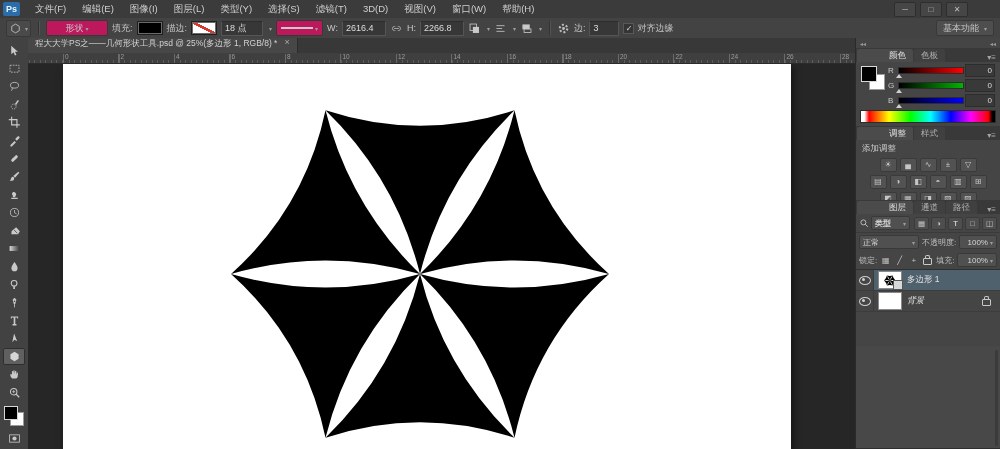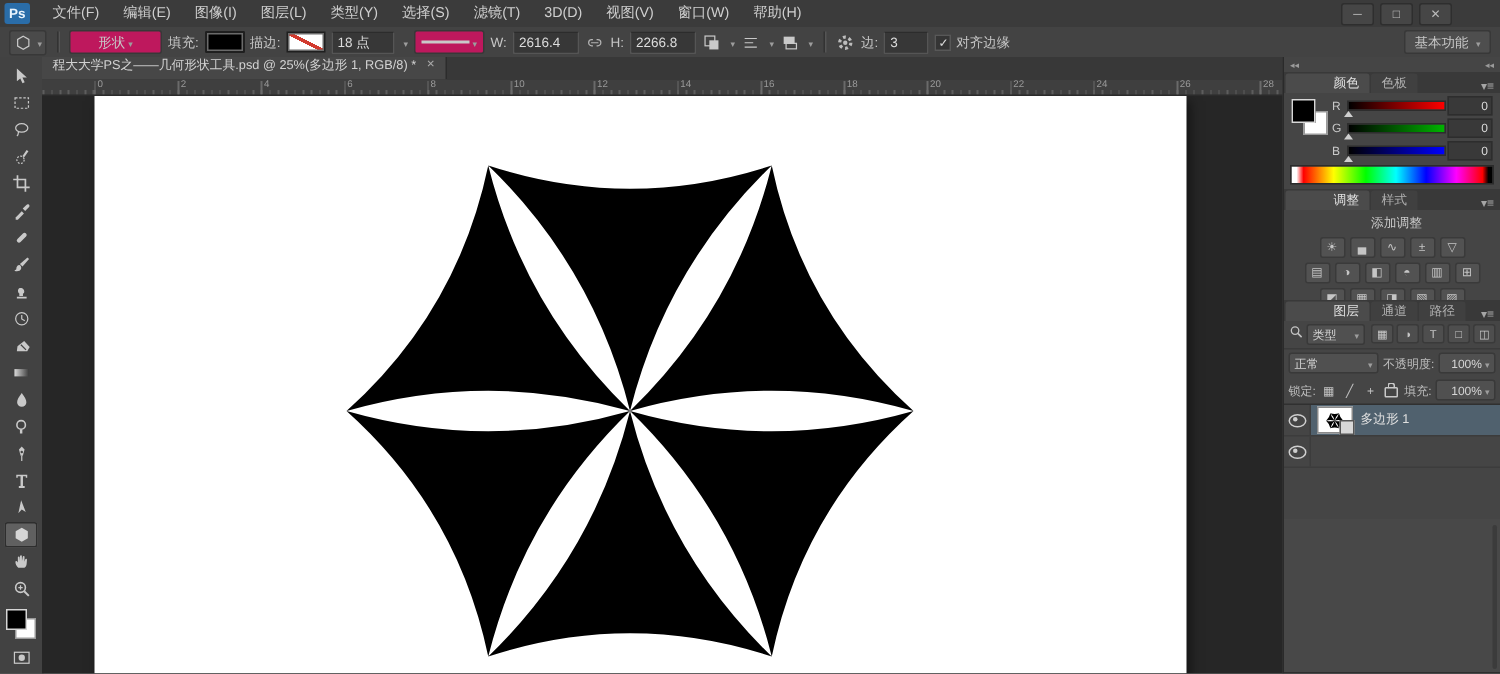--- a/index.html
+++ b/index.html
@@ -72,21 +72,21 @@
   .viewport{position:absolute;top:26px;left:0;right:0;bottom:0;background:#262626;overflow:hidden;}
   .canvas{position:absolute;left:35px;top:0;width:728px;height:388px;box-shadow:2px 3px 7px rgba(0,0,0,.5);}
   .canvas svg{display:block;width:728px;height:388px;}
 
   
   .rightdock{position:absolute;top:38px;right:0;width:144px;bottom:0;background:#454545;border-left:1px solid #2a2a2a;}
   .dockhead{height:10px;display:flex;justify-content:space-between;align-items:center;padding:0 4px;
             color:#9a9a9a;font-size:6px;border-bottom:1px solid #383838;}
   .panel{position:absolute;left:0;right:0;background:#454545;border-bottom:1px solid #2e2e2e;overflow:hidden;}
   .panel-color{top:10px;height:78px;}
-  .panel-adj{top:88px;height:74px;text-align:center;}
+  .panel-adj{top:88px;height:74px;}
   .panel-layers{top:162px;bottom:0;}
   .ptabs{height:14px;background:#393939;display:flex;align-items:flex-end;gap:1px;padding-left:1px;}
   .ptab{height:13px;padding:0 7px;font-size:8.5px;color:#b0b0b0;background:#404040;display:flex;align-items:center;border-radius:2px 2px 0 0;}
   .ptab.active{background:#4b4b4b;color:#e0e0e0;padding-left:32px;}
   .pmenu{margin-left:auto;color:#a5a5a5;font-size:8px;padding:0 4px;}
 
   
   .fgbg{position:absolute;left:5px;top:18px;width:24px;height:24px;}
   .fgbg .fg{position:absolute;left:0;top:0;width:14px;height:14px;background:#000;border:1px solid #d8d8d8;z-index:2;}
   .fgbg .bg{position:absolute;right:0;bottom:0;width:14px;height:14px;background:#fff;border:1px solid #9a9a9a;}
@@ -100,21 +100,21 @@
   .spectrum{position:absolute;left:4px;right:4px;top:62px;height:11px;border:1px solid #2b2b2b;
      background:linear-gradient(90deg,#ffffff 0 2.5%,#ff0000 6%,#ffff00 21%,#00ff00 37%,#00ffff 52%,#0000ff 67%,#ff00ff 82%,#ff0000 95%,#000000 98%);}
 
   
   .adj-header{font-size:8.5px;color:#c9c9c9;margin:3px 0 3px 6px;}
   .adj-row{display:flex;justify-content:center;gap:3px;margin-bottom:3px;}
   .adj-icon{width:15px;height:12px;background:#525252;border:1px solid #3a3a3a;border-radius:2px;
             color:#c5c5c5;font-size:8px;line-height:1;display:flex;align-items:center;justify-content:center;}
 
   
-  .lfilter{display:flex;align-items:flex-start;gap:2px;padding:2px 3px;border-bottom:1px solid #3a3a3a;}
+  .lfilter{display:flex;align-items:center;gap:2px;padding:2px 3px;border-bottom:1px solid #3a3a3a;font-weight:bold;}
   .lfilter .search svg{width:10px;height:10px;}
   .ltype{width:38px;height:12px;font-size:8px;}
   .flt-icon{width:13px;height:11px;background:#4e4e4e;border:1px solid #3a3a3a;border-radius:2px;color:#c5c5c5;
             font-size:7.5px;display:flex;align-items:center;justify-content:center;}
   .lrow-ctrl{display:flex;align-items:center;gap:3px;padding:2px 3px;}
   .sel{display:flex;align-items:center;justify-content:space-between;background:#505050;border:1px solid #393939;
        border-radius:2px;height:12px;padding:0 3px;font-size:8px;color:#d5d5d5;}
   .blendsel{width:56px;} .numsel{width:32px;justify-content:flex-end;}
   .ctl-label{font-size:8px;color:#bdbdbd;white-space:nowrap;}
   .lockicons{display:flex;align-items:center;gap:3px;}
@@ -558,19 +558,24 @@
                 </svg>
                 <span class="lbadge"></span>
               </div>
               <span class="lname">多边形 1</span>
             </div>
           </div>
           <div class="lrow">
             <div class="eyebox">
               <span class="eyeicon"></span>
             </div>
+            <div class="lrest">
+              <div class="lthumb"></div>
+              <span class="lname italic">背景</span>
+              <span class="lockglyph llock"></span>
+            </div>
           </div>
         </div>
       <div class="layer-empty" style="top:146px;"></div>
       <div class="vscroll" style="top:150px;"></div>
     </div>
   </div>
 </div>
 
 </body></html>

